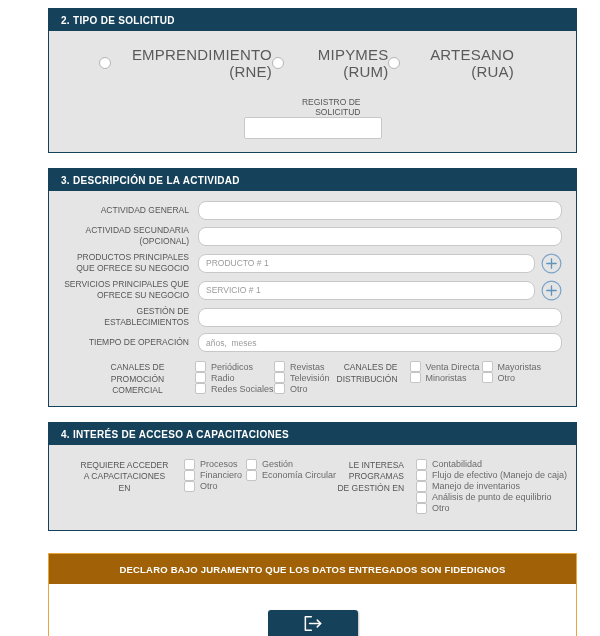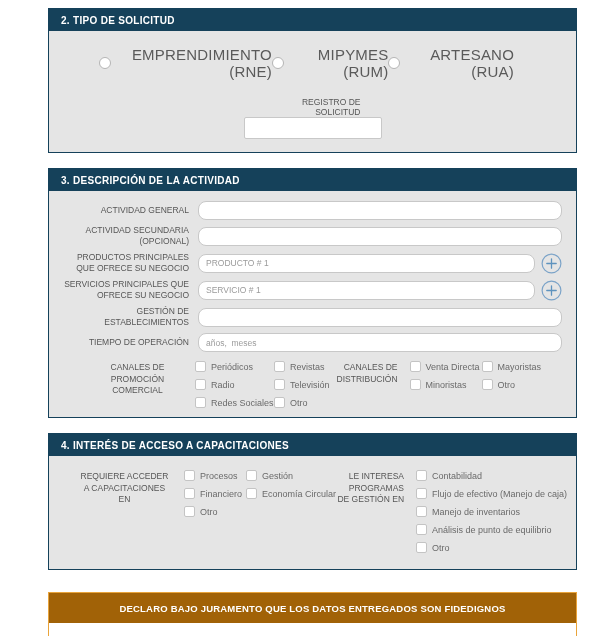--- a/index.html
+++ b/index.html
@@ -37,21 +37,21 @@
     background: transparent; padding: 0; cursor: pointer; display: flex; align-items: center; }
 
   
   .cbrow { display: flex; align-items: flex-start; margin-top: 9px; }
   .grp-lbl { text-align: center; font-size: 8.5px; color: #565656; font-weight: normal;
     line-height: 1.35; flex: 0 0 auto; padding-top: 1px; }
   .cb { display: flex; align-items: center; gap: 5px; cursor: pointer; }
   .cb-box { width: 11px; height: 11px; border: 1px solid #c4c4c4; border-radius: 2px;
     background: #fff; flex: 0 0 auto; }
   .cb-lbl { font-size: 9px; color: #6a6a6a; white-space: nowrap; }
-  .grid2 { display: grid; row-gap: 7px; }
+  .grid2 { display: grid; }
   .g-promo  { grid-template-columns: 79px auto; margin-left: 10px; }
   .g-dist   { grid-template-columns: 72px auto; margin-left: 12px; }
   .g-capa   { grid-template-columns: 62px auto; margin-left: 12px; }
   .g-prog   { grid-template-columns: auto; margin-left: 12px; }
   .w95  { width: 95px; }
   .w68  { width: 68px; text-align: right; }
   .spacer { flex: 1 1 auto; }
 
   
   .sec4 { margin-top: 15px; }

